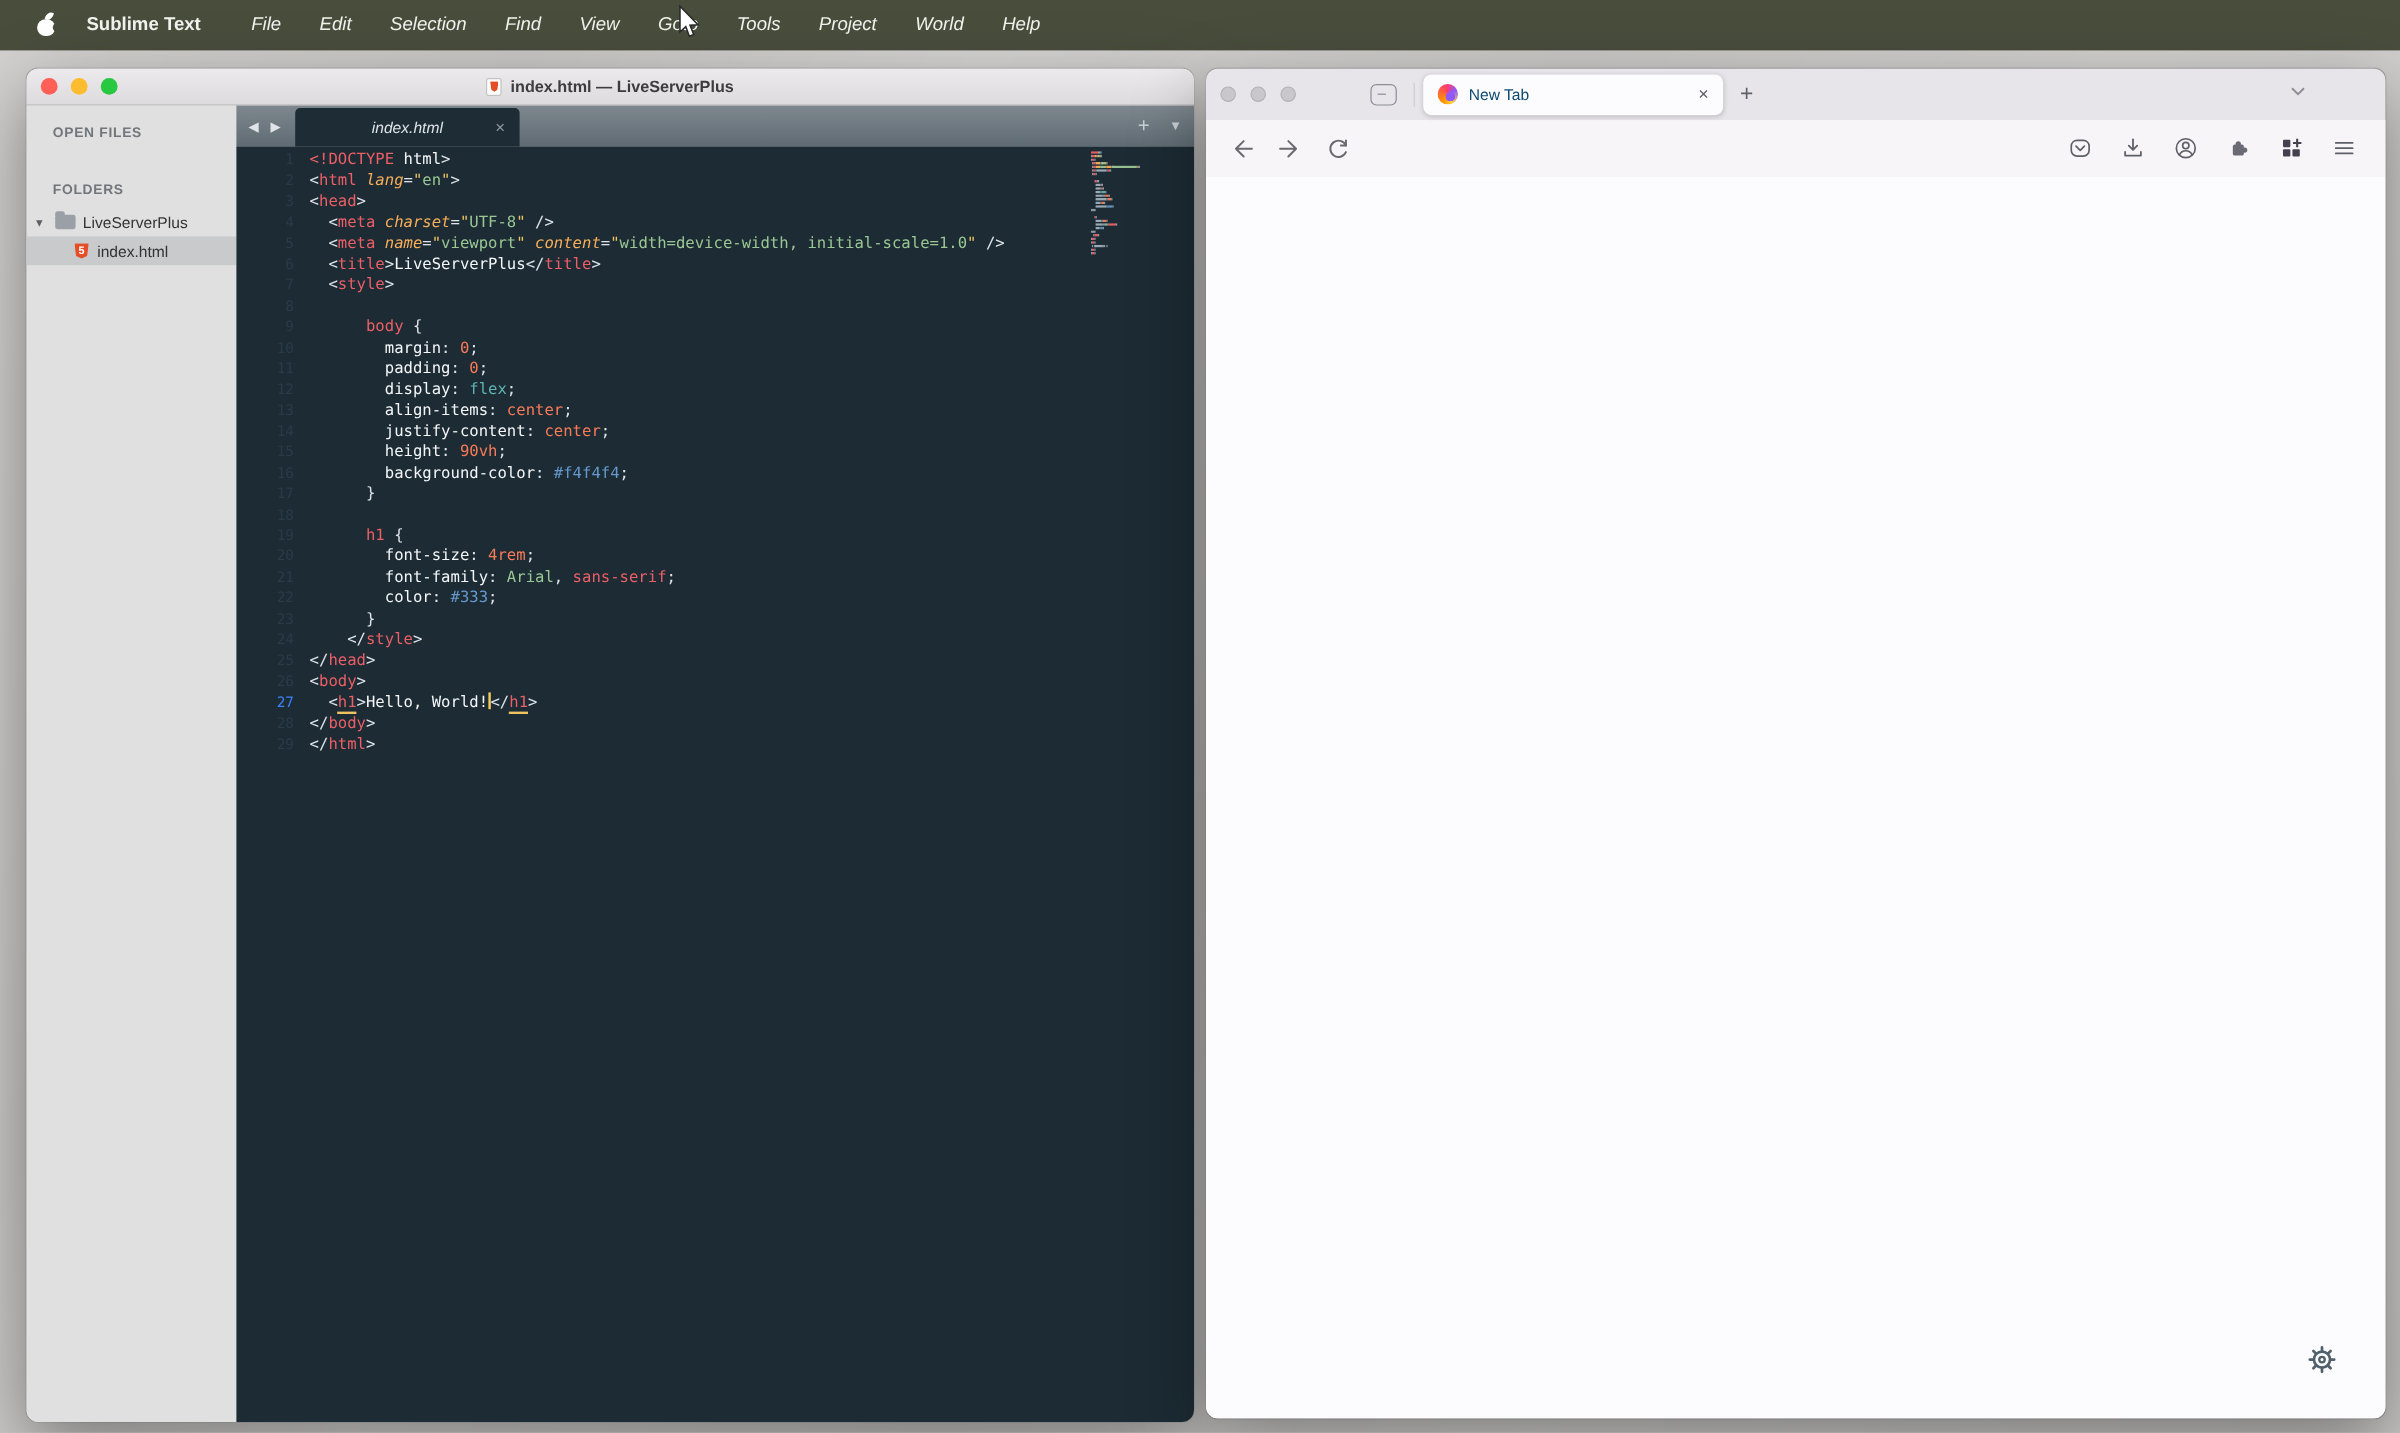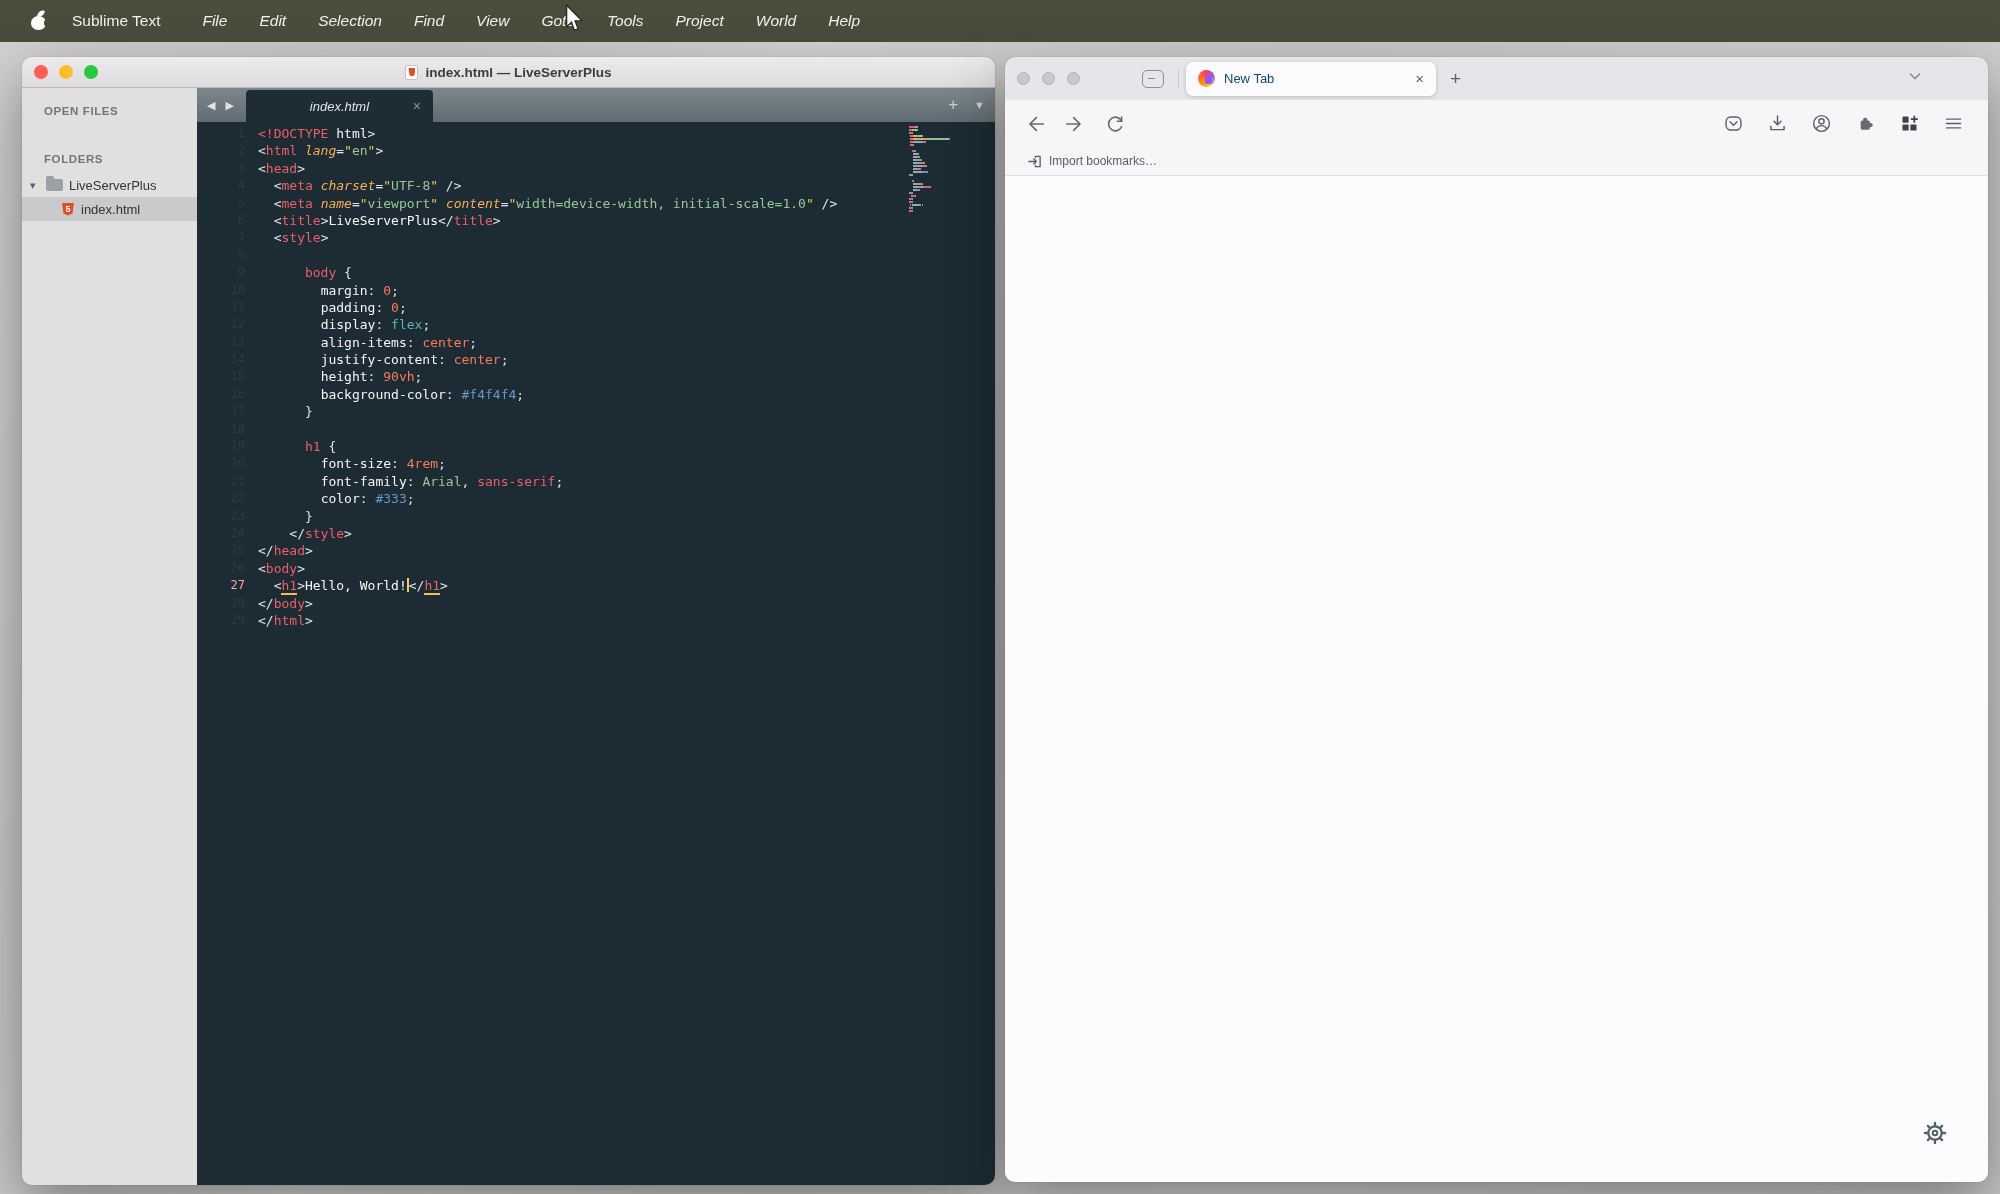--- a/index.html
+++ b/index.html
@@ -14,21 +14,21 @@
   .menubar { position:absolute; left:0; top:0; width:2000px; height:42px;
              background:#494d3c; display:flex; align-items:center; color:#f2f2ef;
              font-size:15.5px; }
   .menubar .apple { width:18px; height:18px; position:relative; margin:0 24px 0 30px; }
   .menubar .apple .body { position:absolute; left:1px; top:4px; width:15px; height:14px;
              background:#fff; border-radius:48% 48% 46% 46%; }
   .menubar .apple .bite { position:absolute; right:-4px; top:7px; width:8px; height:8px;
              background:#494d3c; border-radius:50%; }
   .menubar .apple .leaf { position:absolute; left:8px; top:-2px; width:6px; height:7px;
              background:#fff; border-radius:80% 0 80% 0; transform:rotate(18deg); }
-  .menubar .appname { font-weight:normal; margin-right:26px; }
+  .menubar .appname { font-weight:bold; margin-right:26px; }
   .menubar .menu-item { padding:0 16px; cursor:default;font-style:italic; }
 
   
   .mouse-cursor { position:absolute; left:562px; top:4px; z-index:99; }
 
   
   .window { position:absolute; border-radius:10px; box-shadow:0 22px 60px rgba(0,0,0,.40), 0 0 1px rgba(0,0,0,.4); overflow:hidden; }
 
   
   .win-sublime { left:22px; top:57px; width:973px; height:1128px; background:#e2e2e2;
@@ -66,21 +66,21 @@
   .st-tab .tab-close { position:absolute; right:12px; font-style:normal; color:#8e9aa1; font-size:14px; }
   .tabbar-right { position:absolute; right:10px; top:0; bottom:0; display:flex; align-items:center; gap:16px;
                   color:#c9d0d5; font-size:13px; }
   .tabbar-right .overflow { font-size:11px; }
 
   
   .st-editor { flex:1; background:#1c2b34; position:relative; overflow:hidden; display:flex;
                font-family:"DejaVu Sans Mono", monospace; font-size:13px; line-height:17.4px; }
   .gutter { width:61px; flex:0 0 auto; padding:3px 13px 0 0; text-align:right; color:#2b3b46; font-size:12px; }
   .gutter-line { height:17.4px; position:relative; }
-  .gutter-line.active { color:#fca5a5; }
+  .gutter-line.active { color:#3b82f6; }
   .code { flex:1; padding-top:3px; white-space:pre; min-width:0; }
   .code-line { height:17.4px; }
   .tok-p  { color:#f4f6f8; }
   .tok-pu { color:#dde3e8; }
   .tok-r  { color:#ec5f66; }
   .tok-ru { color:#ec5f66; border-bottom:2px solid #edc25f; }
   .tok-a  { color:#f9ae58; font-style:italic; }
   .tok-y  { color:#f0c661; }
   .tok-g  { color:#9ac794; }
   .tok-n  { color:#f97b58; }
@@ -370,29 +370,20 @@
             <g stroke="#5f5f68" stroke-width="1.7" stroke-linecap="round">
               <line x1="4" y1="7" x2="20" y2="7"></line>
               <line x1="4" y1="12" x2="20" y2="12"></line>
               <line x1="4" y1="17" x2="20" y2="17"></line>
             </g>
           </svg>
       </span>
     </div>
   </div>
 
-  <div class="fx-bookmarks">
-    <span>
-      <svg width="15" height="15" viewBox="0 0 16 16" class="icon-svg">
-          <path d="M9 4.5 V2.5 H14 V13.5 H9 V11.5" fill="none" stroke="#5d5d68" stroke-width="1.4" stroke-linejoin="round"></path>
-          <path d="M2 8 H10 M7.3 5.3 L10 8 L7.3 10.7" fill="none" stroke="#5d5d68" stroke-width="1.4" stroke-linecap="round" stroke-linejoin="round"></path>
-        </svg>
-    </span>
-    <span>Import bookmarks…</span>
-  </div>
 
   <div class="fx-content">
     <span class="fx-gear">
       <svg width="26" height="26" viewBox="0 0 24 24" class="icon-svg">
           <g fill="none" stroke="#51606b" stroke-width="2.1" stroke-linecap="round">
             <circle cx="12" cy="12" r="6.2"></circle>
             <path d="M12 2.6 V5.4 M12 18.6 V21.4 M2.6 12 H5.4 M18.6 12 H21.4 M5.4 5.4 L7.4 7.4 M16.6 16.6 L18.6 18.6 M18.6 5.4 L16.6 7.4 M7.4 16.6 L5.4 18.6"></path>
           </g>
           <circle cx="12" cy="12" r="2.1" fill="none" stroke="#51606b" stroke-width="1.8"></circle>
         </svg>

